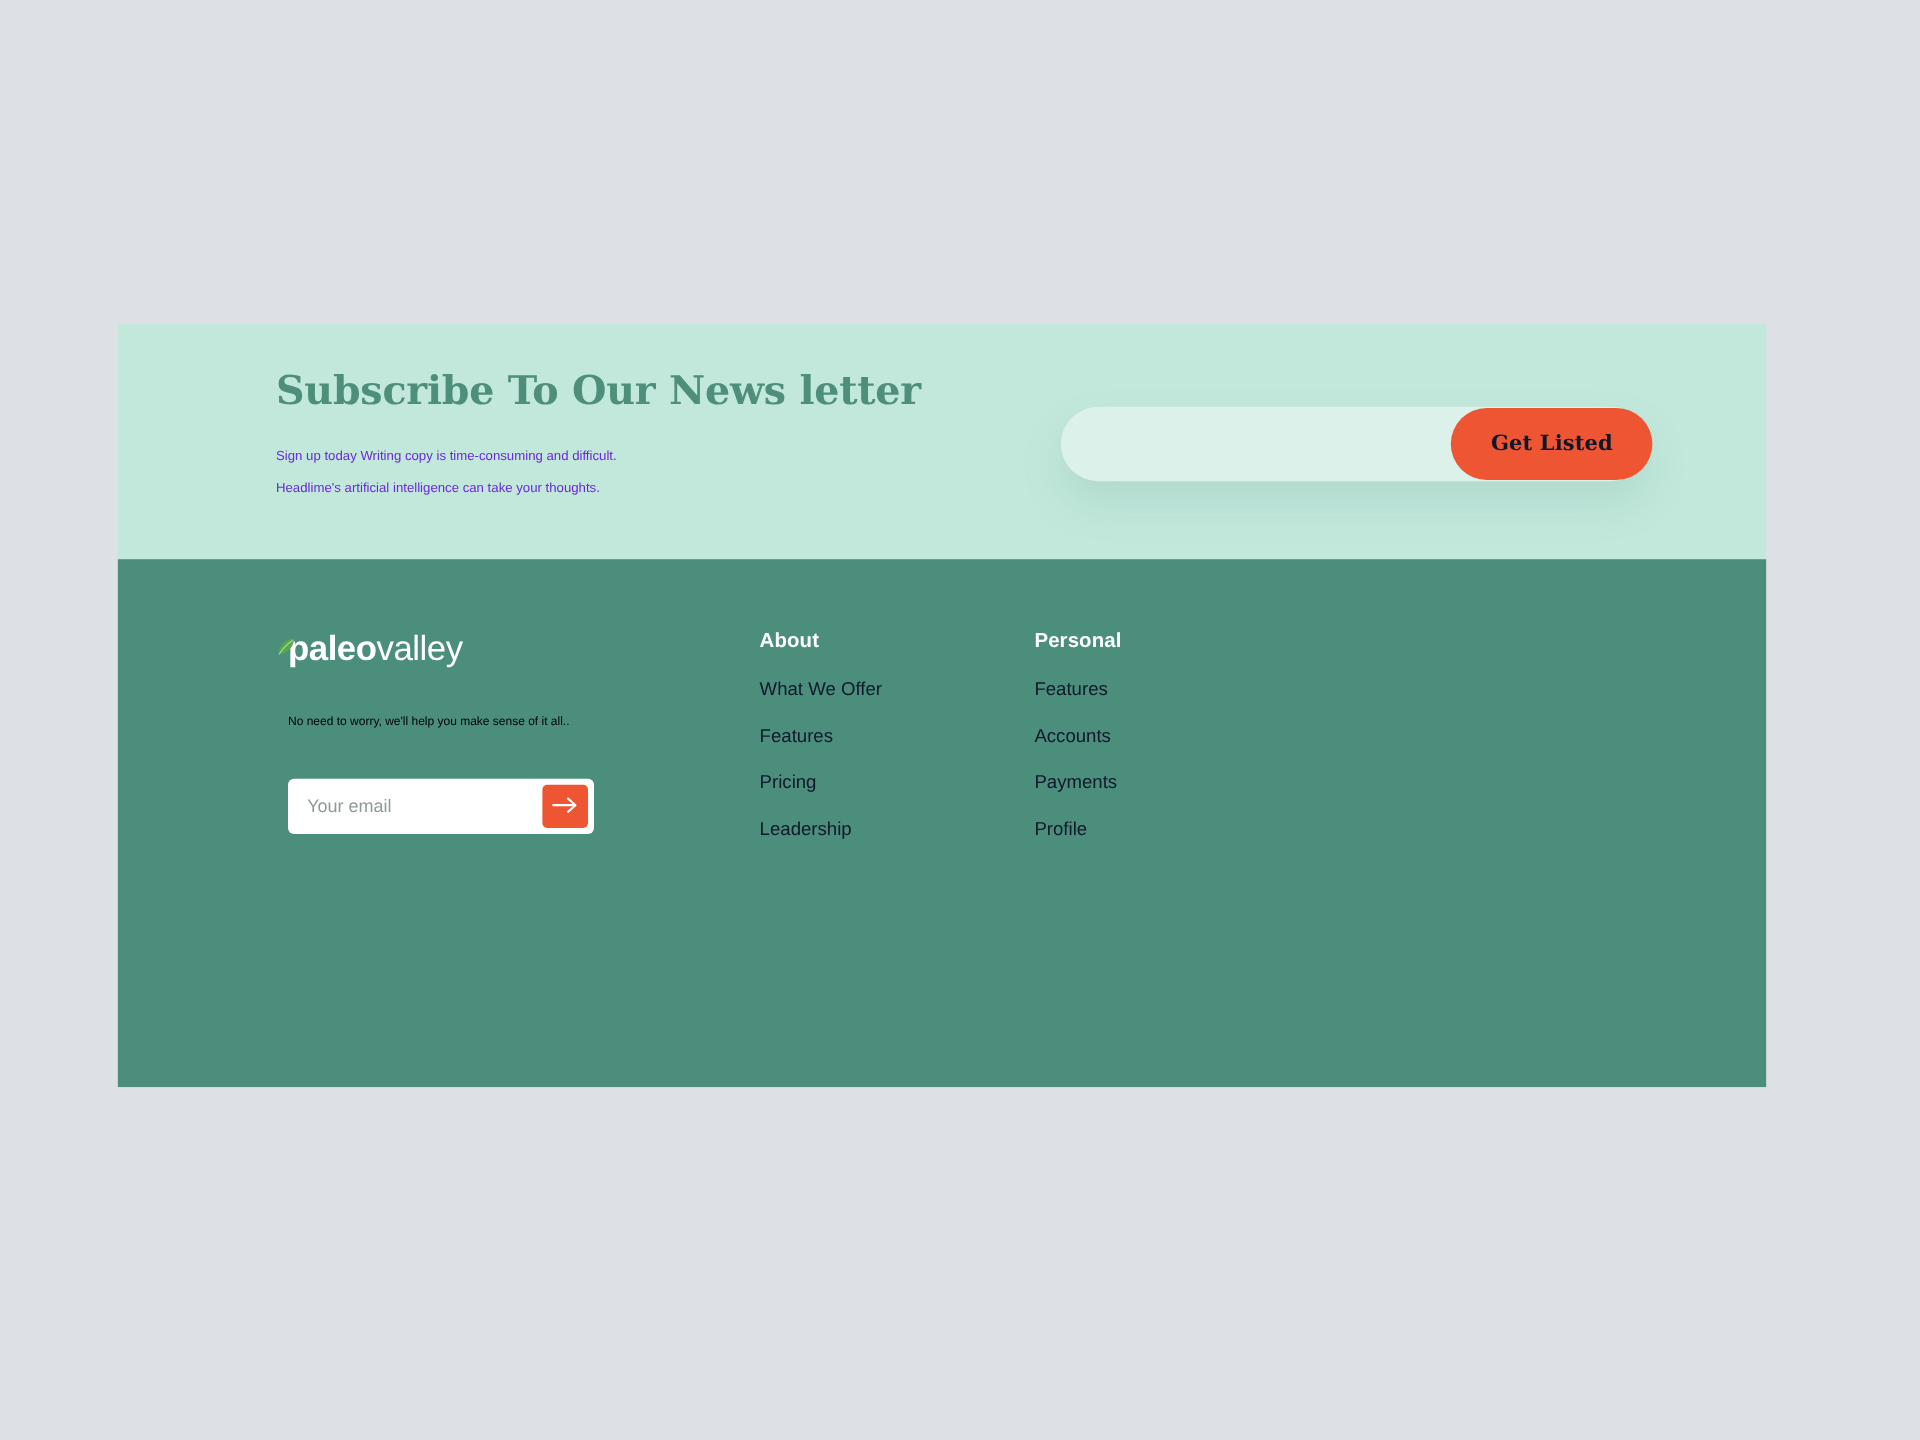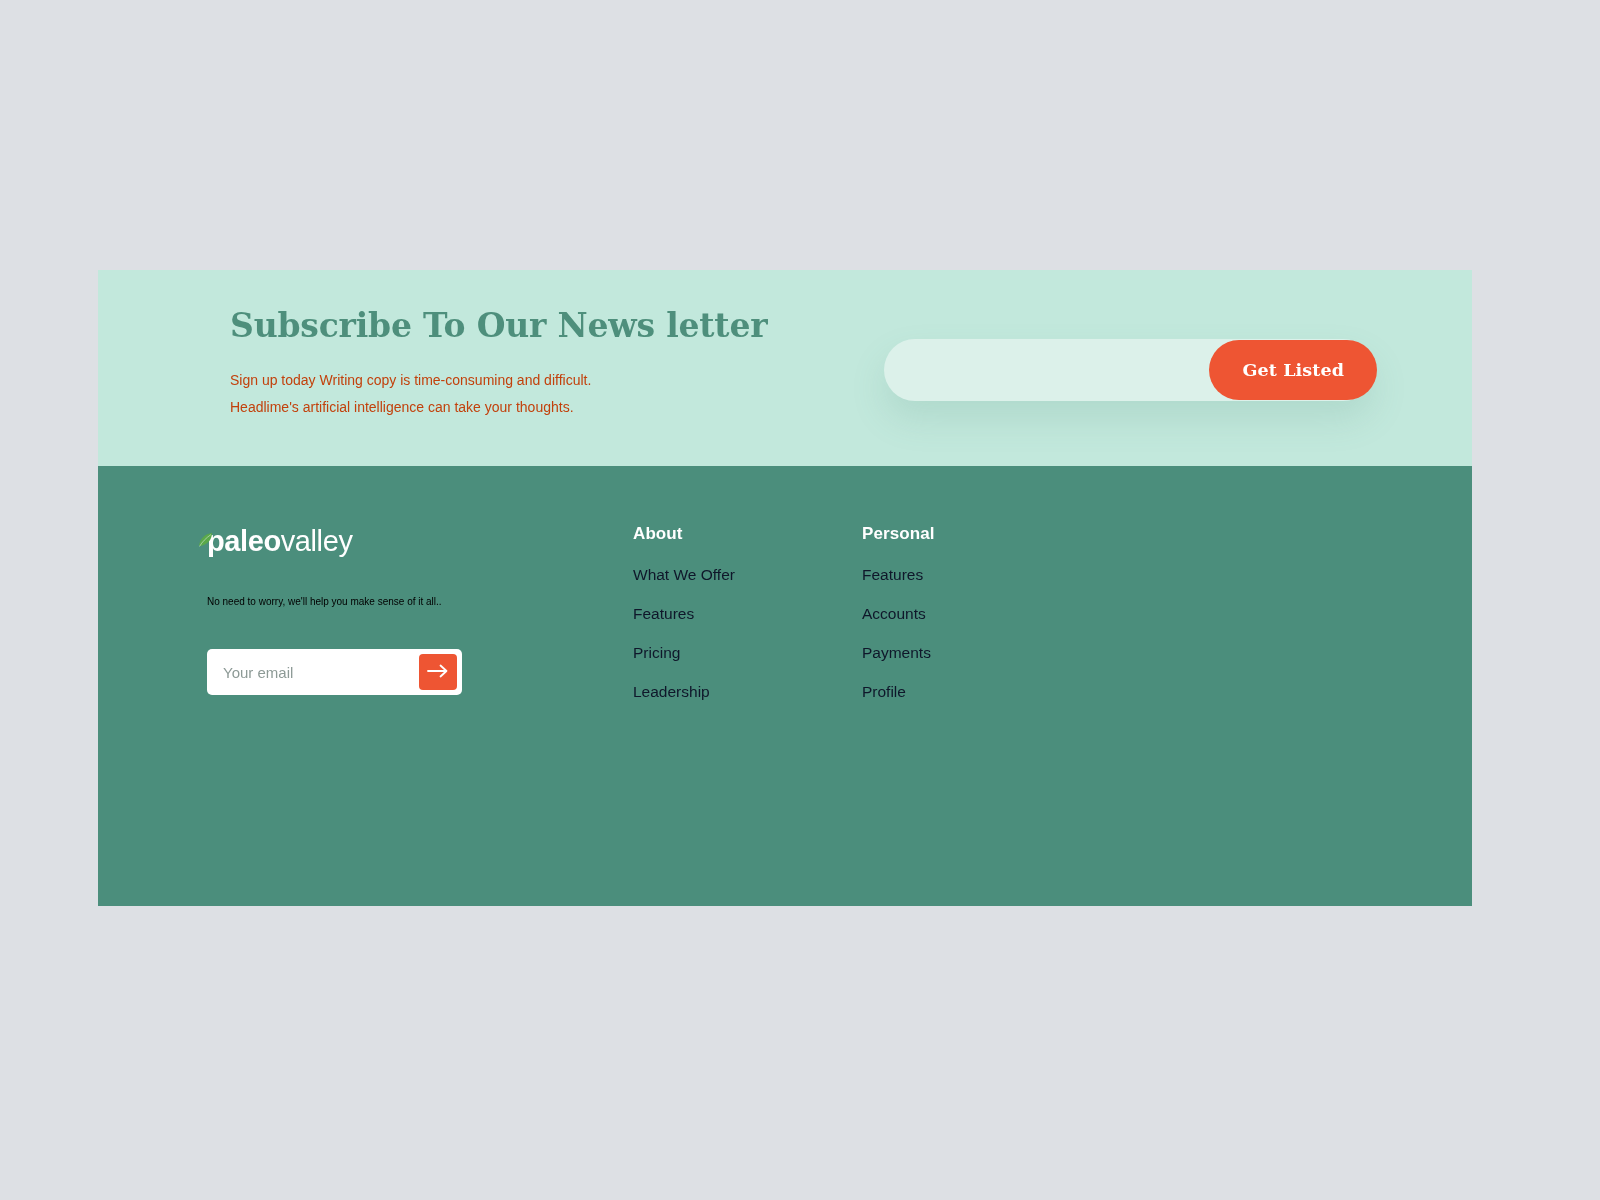--- a/index.html
+++ b/index.html
@@ -39,23 +39,23 @@
   .newsletter-title {
     font-family: "DejaVu Serif", "Liberation Serif", serif;
     font-size: 33px;
     font-weight: 700;
     color: #4e8f7c;
     letter-spacing: -0.2px;
     white-space: nowrap;
   }
   .newsletter-sub {
     margin-top: 22px;
-    font-size: 14px;
+    font-size: 11px;
     line-height: 27px;
-    color: #c2410c;
+    color: #6d28d9;
   }
   .newsletter-right {
     position: absolute;
     left: 786px;
     top: 69px;
     width: 490px;
     height: 62px;
   }
   .email-pill {
     position: relative;
@@ -81,38 +81,38 @@
   .email-pill input::placeholder { color: #4a5754; opacity: 1; }
   .get-listed {
     position: absolute;
     right: -3px;
     top: 1px;
     height: 60px;
     padding: 0 33px;
     border: none;
     border-radius: 32px;
     background: #ee5533;
-    color: #ffffff;
+    color: #0f172a;
     font-family: "DejaVu Serif", "Liberation Serif", serif;
     font-size: 17.5px;
     font-weight: 700;
     cursor: pointer;
     letter-spacing: 0.1px;
   }
 
   
   .footer {
     position: relative;
     height: 440px;
     background: #4b8e7c;
     color: #ffffff;
   }
   .footer-brandcol {
     position: absolute;
-    left: 109px;
+    left: 142px;
     top: 58px;
     width: 300px;
   }
   .logo {
     position: relative;
     display: inline-block;
     font-size: 29px;
     line-height: 34px;
     color: #ffffff;
     letter-spacing: -0.4px;

